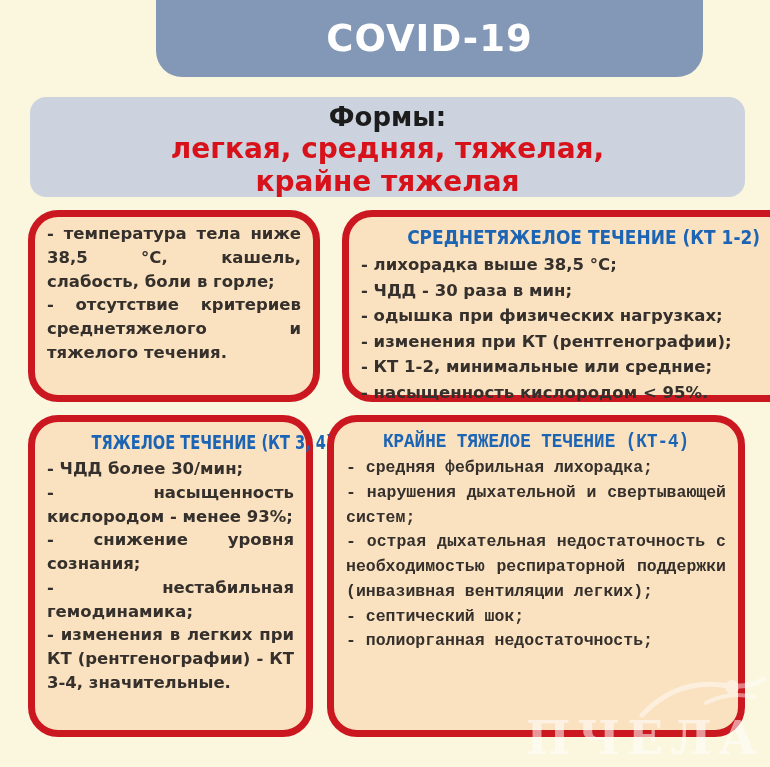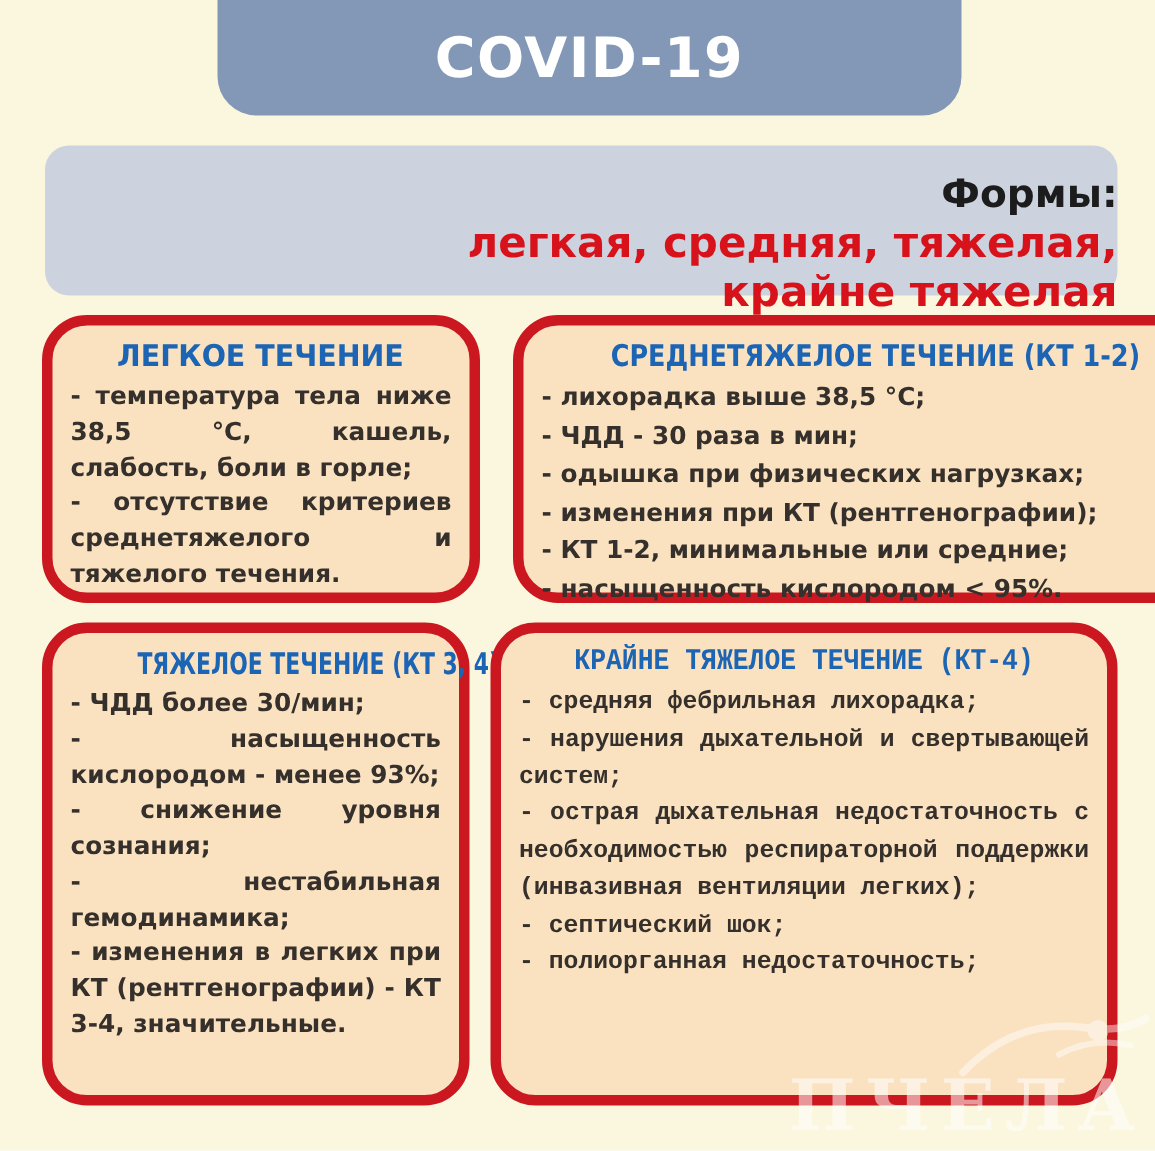--- a/index.html
+++ b/index.html
@@ -5,28 +5,28 @@
   :root{
     --page_bg:#fbf7df; --banner_bg:#8398b6; --banner_text:#ffffff;
     --forms_bg:#ccd3de; --forms_label:#1c1c1c; --red_accent:#d8121b;
     --card_bg:#fae2c1; --card_border:#cb1820; --card_title:#1c64b4;
     --body_text:#35302b;
   }
   html,body{margin:0;padding:0;}
   body{font-family:"DejaVu Sans","Liberation Sans",sans-serif;}
   .page{position:relative;width:770px;height:767px;background:var(--page_bg);overflow:hidden;}
 
-  .banner{position:absolute;left:145px;top:0;width:496px;height:77px;
+  .banner{position:absolute;left:156px;top:0;width:547px;height:77px;
     background:var(--banner_bg);border-radius:0 0 26px 26px;
     display:flex;align-items:center;justify-content:center;}
   .banner-title{color:var(--banner_text);font-size:37px;font-weight:bold;letter-spacing:1px;}
 
   .forms-box{position:absolute;left:30px;top:97px;width:715px;height:100px;
-    background:var(--forms_bg);border-radius:16px;text-align:right;
-    box-sizing:border-box;padding-top:18px;}
+    background:var(--forms_bg);border-radius:16px;text-align:center;
+    box-sizing:border-box;padding-top:5px;}
   .forms-label{color:var(--forms_label);font-size:26px;font-weight:bold;line-height:30px;margin:0;}
   .forms-red{color:var(--red_accent);font-size:28px;font-weight:bold;line-height:33px;margin:0;}
 
   .card{position:absolute;background:var(--card_bg);border:7px solid var(--card_border);
     border-radius:30px;box-sizing:border-box;padding:5px 12px 6px 12px;}
   .card1{left:28px;top:210px;width:292px;height:192px;}
   .card2{left:342px;top:210px;width:484px;height:192px;}
   .card3{left:28px;top:415px;width:285px;height:322px;}
   .card4{left:327px;top:415px;width:418px;height:322px;font-family:Liberation Mono, monospace;}
 
@@ -55,21 +55,20 @@
     <span class="banner-title">COVID-19</span>
   </header>
 
   <section class="forms-box">
     <p class="forms-label">Формы:</p>
     <p class="forms-red">легкая, средняя, тяжелая,</p>
     <p class="forms-red">крайне тяжелая</p>
   </section>
 
   <section class="card card1">
-    <h2 class="card-title-wrap"><span class="card-title sx95">ЛЕГКОЕ ТЕЧЕНИЕ</span></h2>
     <p class="item">- температура тела ниже 38,5 °C, кашель, слабость, боли в горле;</p>
     <p class="item">- отсутствие критериев среднетяжелого и тяжелого течения.</p>
   </section>
 
   <section class="card card2">
     <h2 class="card-title-wrap"><span class="card-title sx85">СРЕДНЕТЯЖЕЛОЕ ТЕЧЕНИЕ (КТ 1-2)</span></h2>
     <p class="item">- лихорадка выше 38,5 °C;</p>
     <p class="item">- ЧДД - 30 раза в мин;</p>
     <p class="item">- одышка при физических нагрузках;</p>
     <p class="item">- изменения при КТ (рентгенографии);</p>

